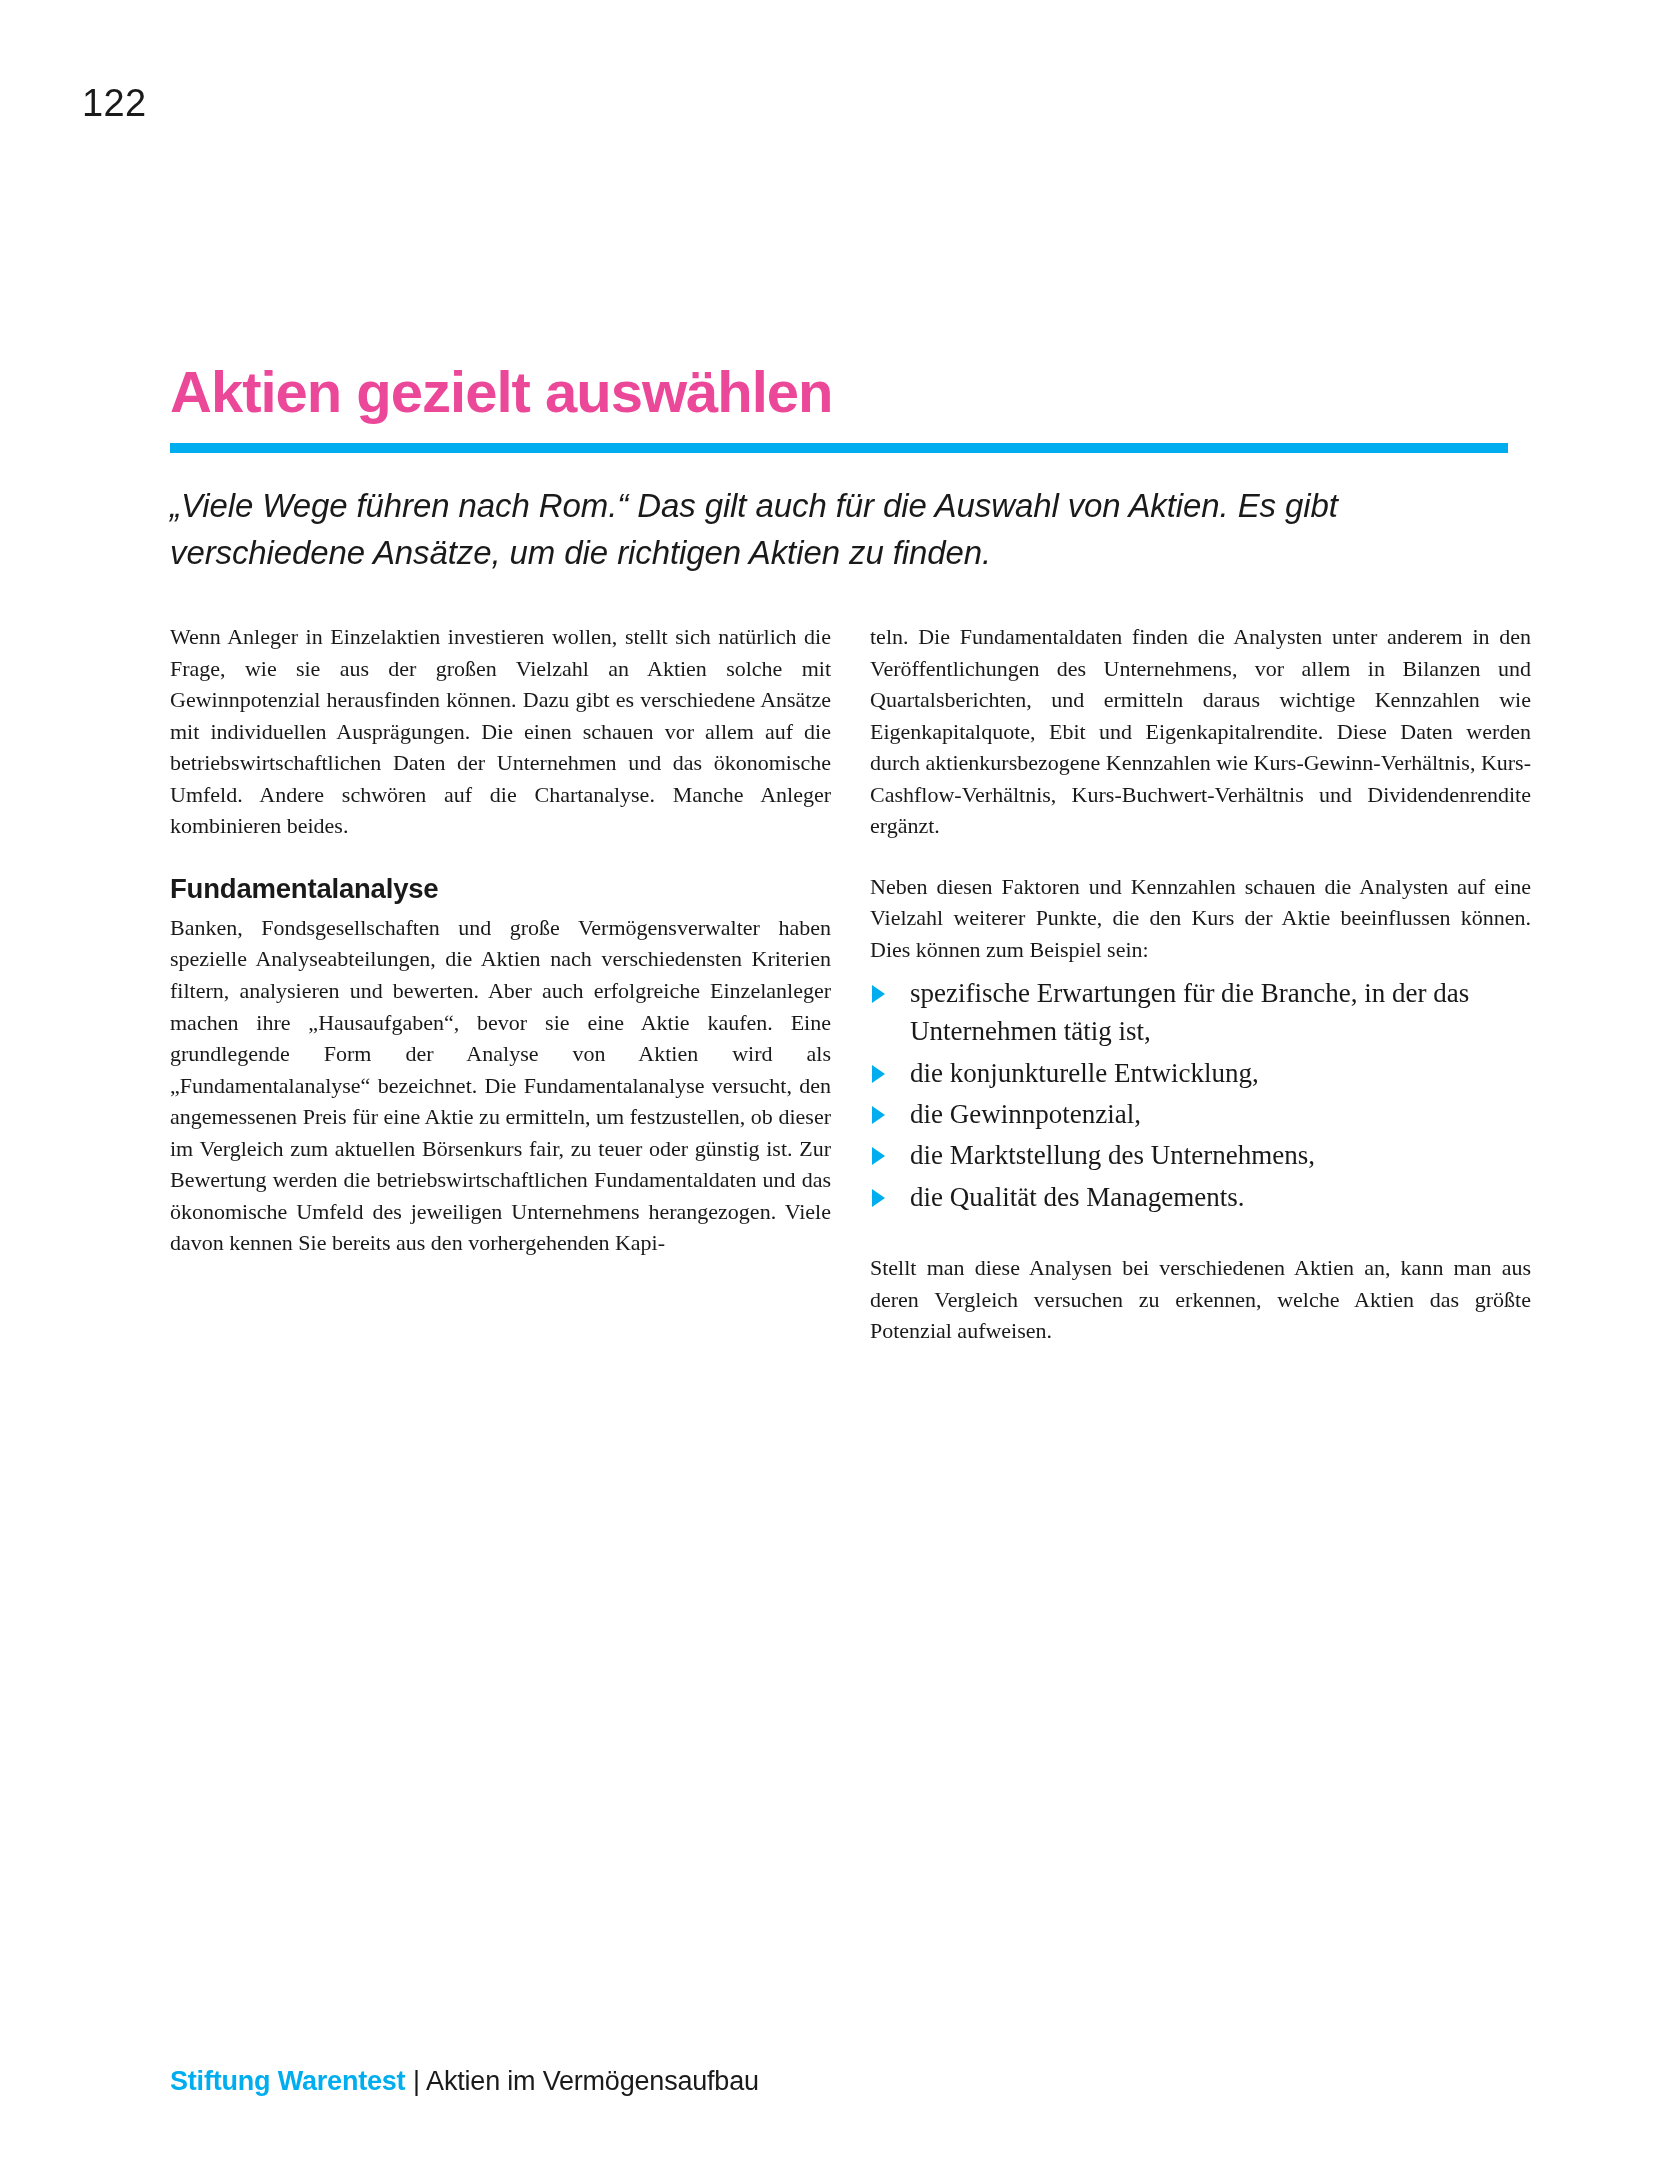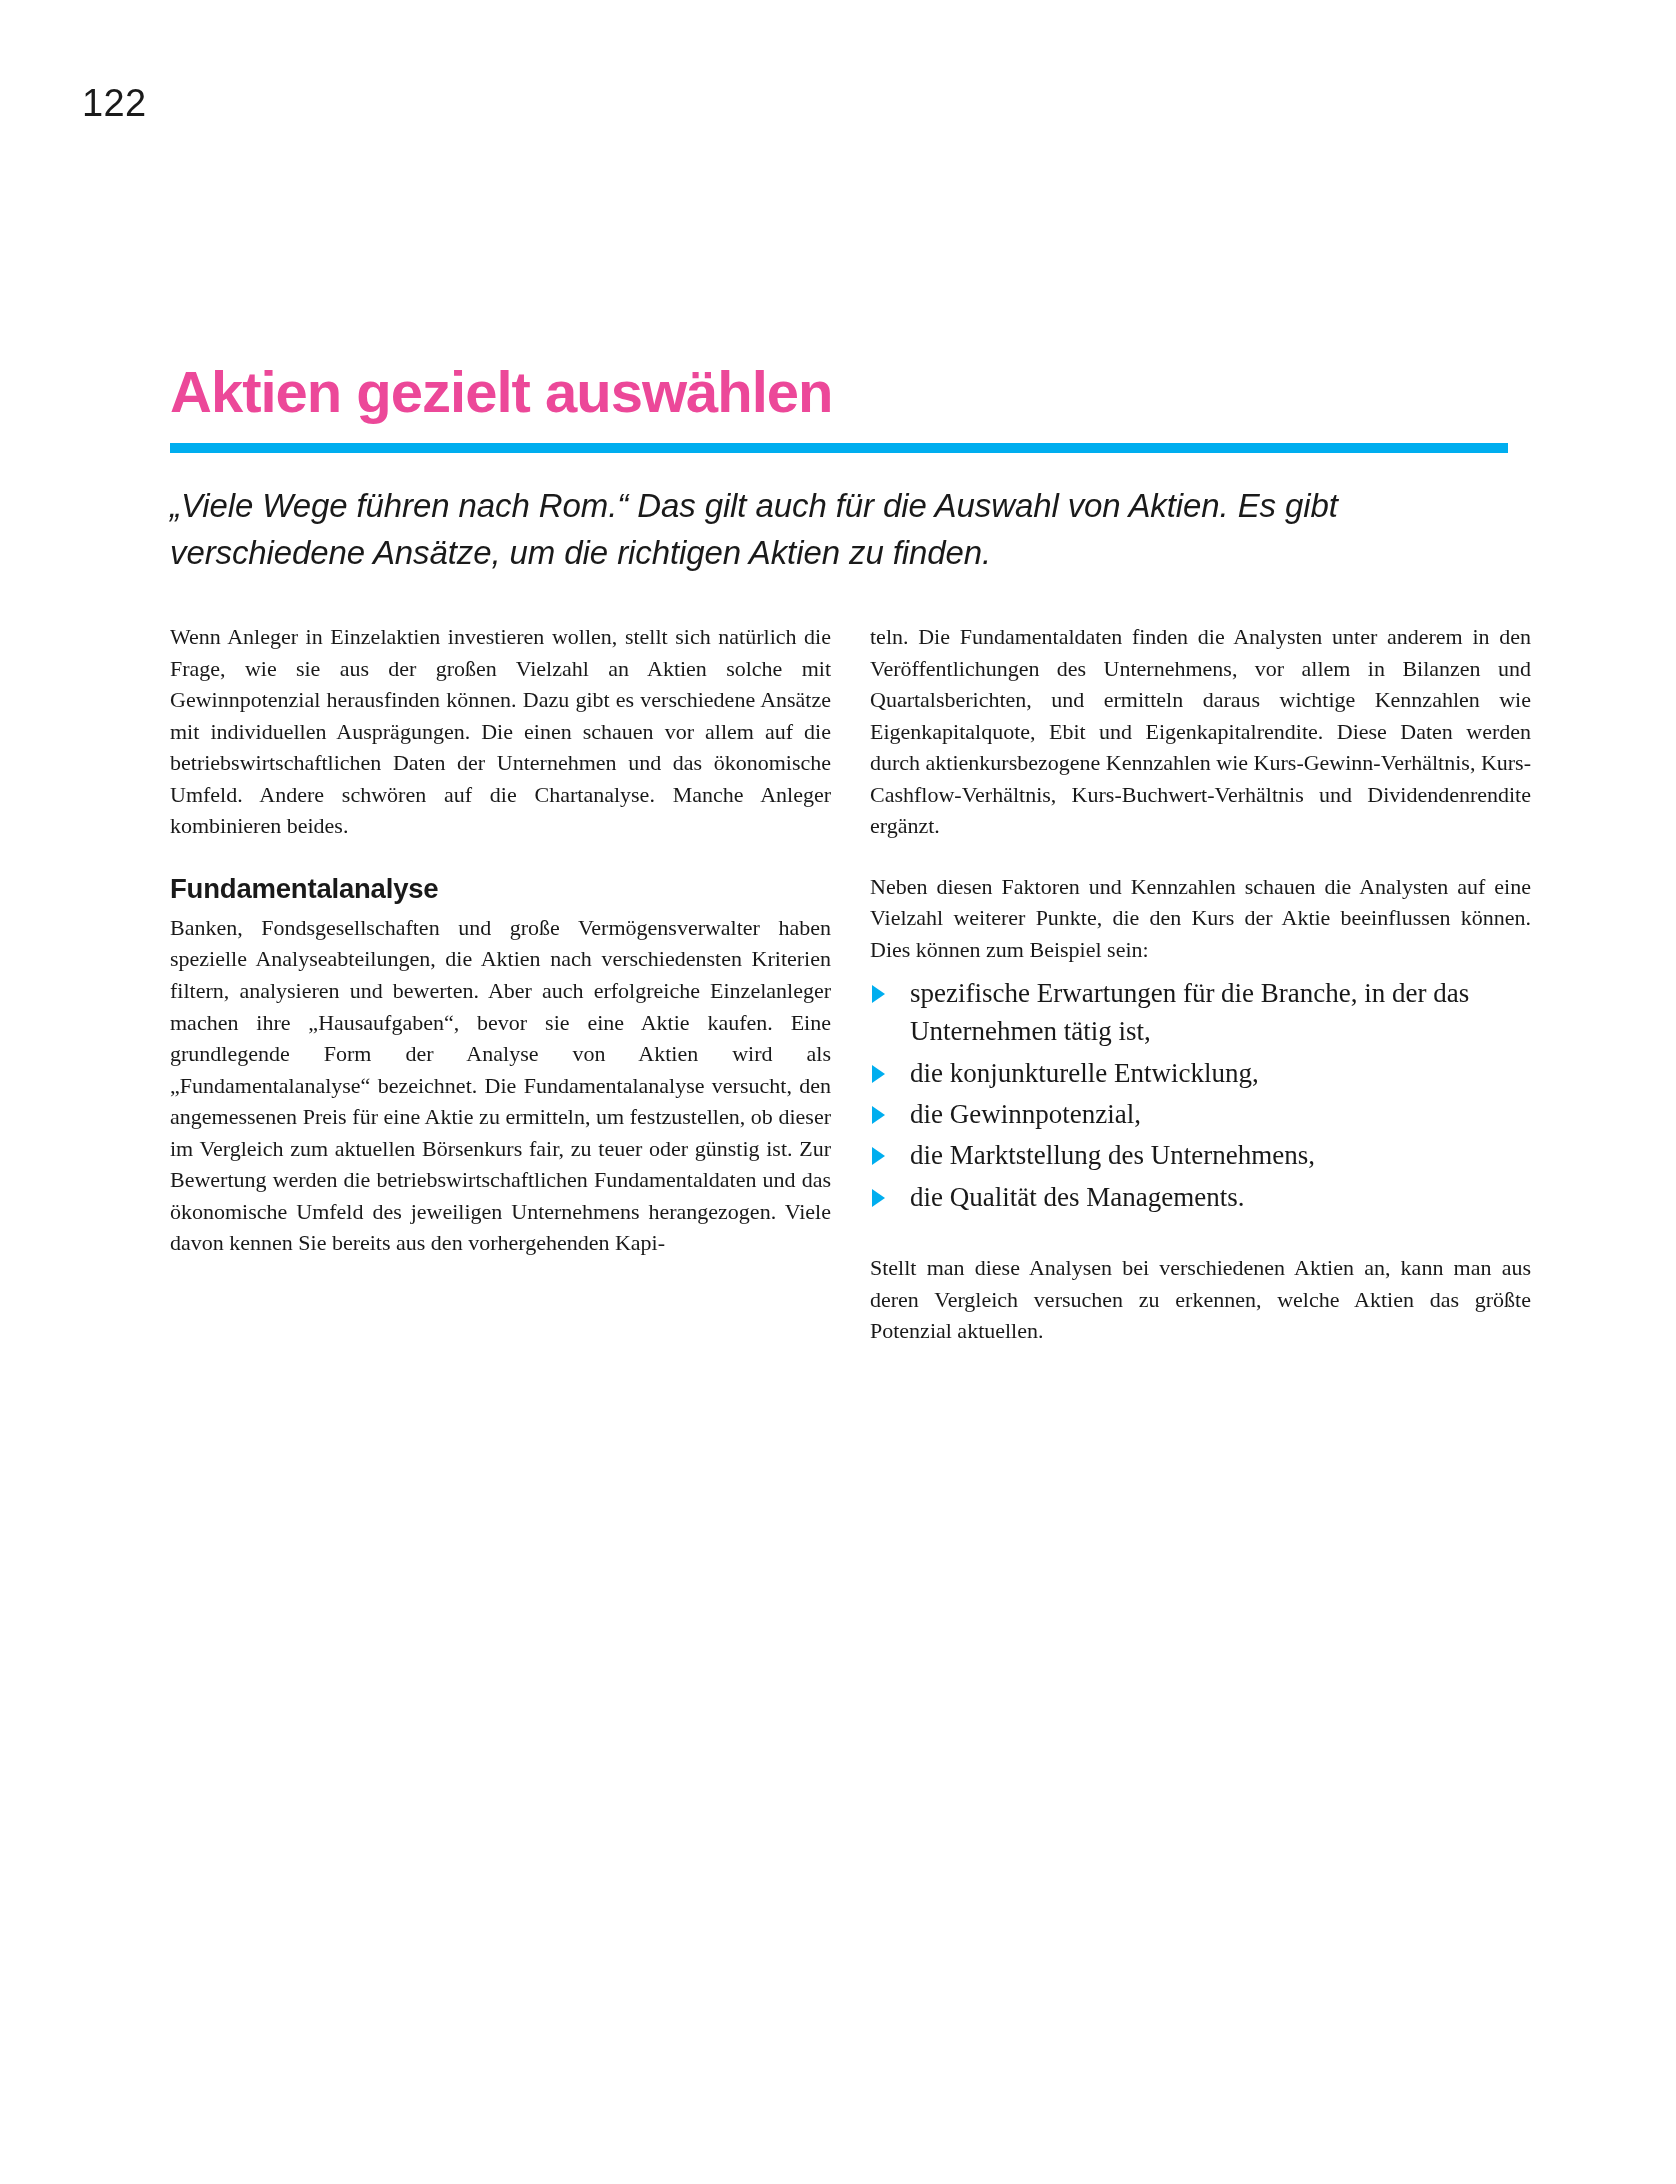--- a/index.html
+++ b/index.html
@@ -208,21 +208,24 @@
           <li>
             <span class="tri"></span>
             <span class="btext">die Marktstellung des Unternehmens,</span>
           </li>
           <li>
             <span class="tri"></span>
             <span class="btext">die Qualität des Managements.</span>
           </li>
         </ul>
 
-        <p class="body-p last after-list">Stellt man diese Analysen bei verschiedenen Aktien an, kann man aus deren Vergleich versuchen zu erkennen, welche Aktien das größte Potenzial aktuellen.</p>
+        <p class="body-p last after-list">Stellt man diese Analysen bei verschiedenen Aktien an, kann man aus deren Vergleich versuchen zu erkennen, welche Aktien das größte Potenzial aufweisen.</p>
       </div>
 
     </div>
   </div>
 
+  <div class="footer">
+    <span class="brand">Stiftung Warentest</span><span class="sep">|</span><span class="subtitle">Aktien im Vermögensaufbau</span>
+  </div>
 
 </div>
 
 
 </body></html>

